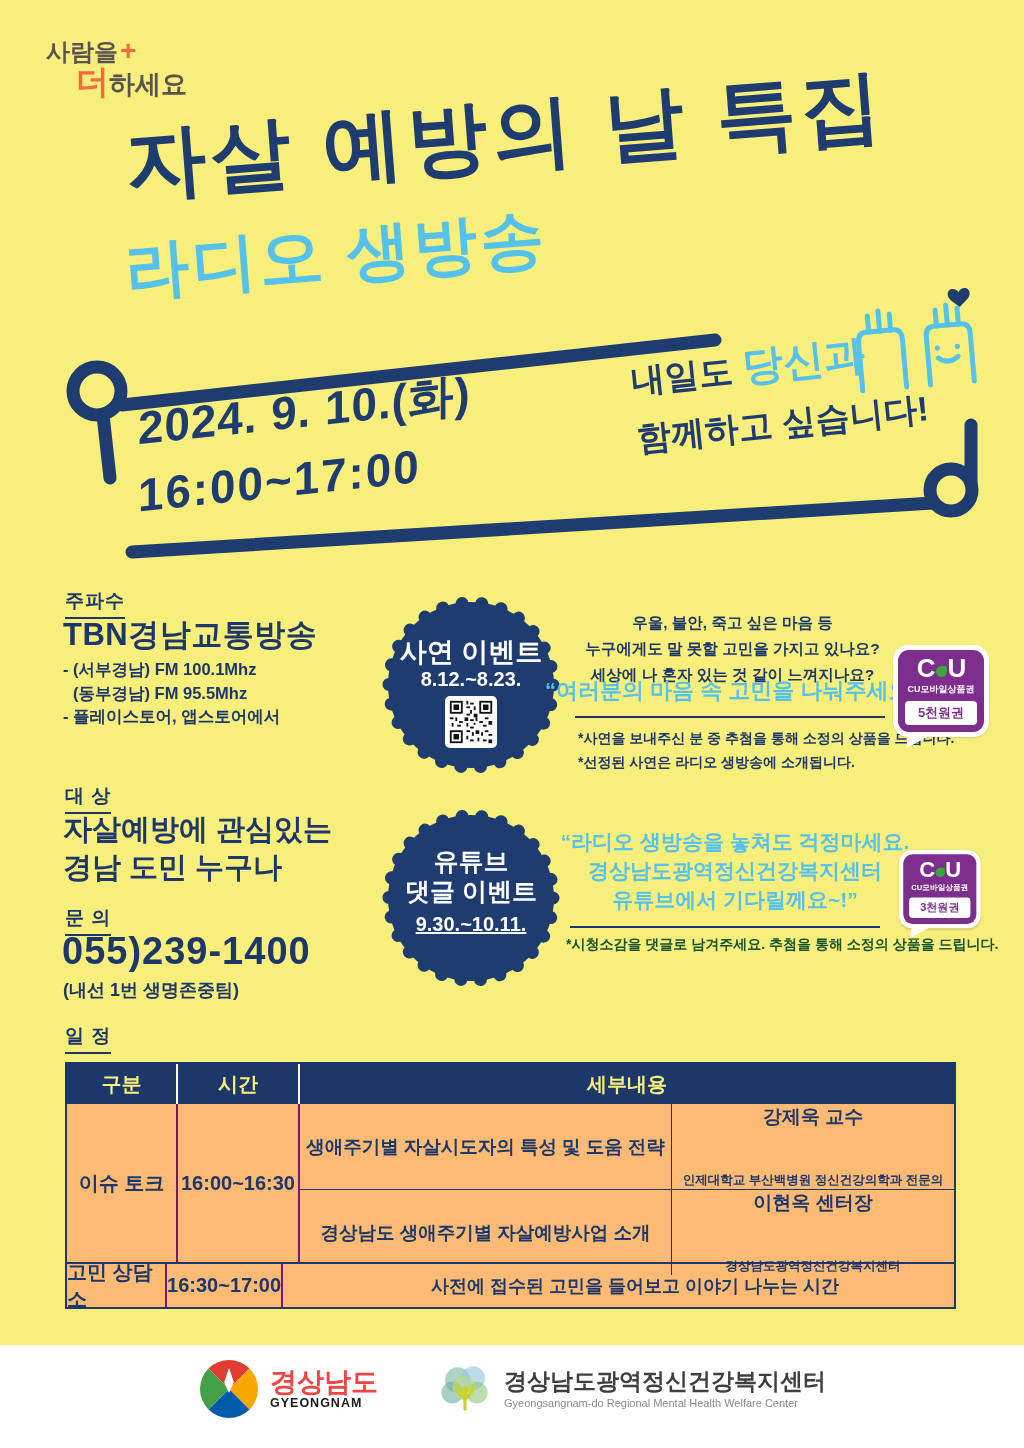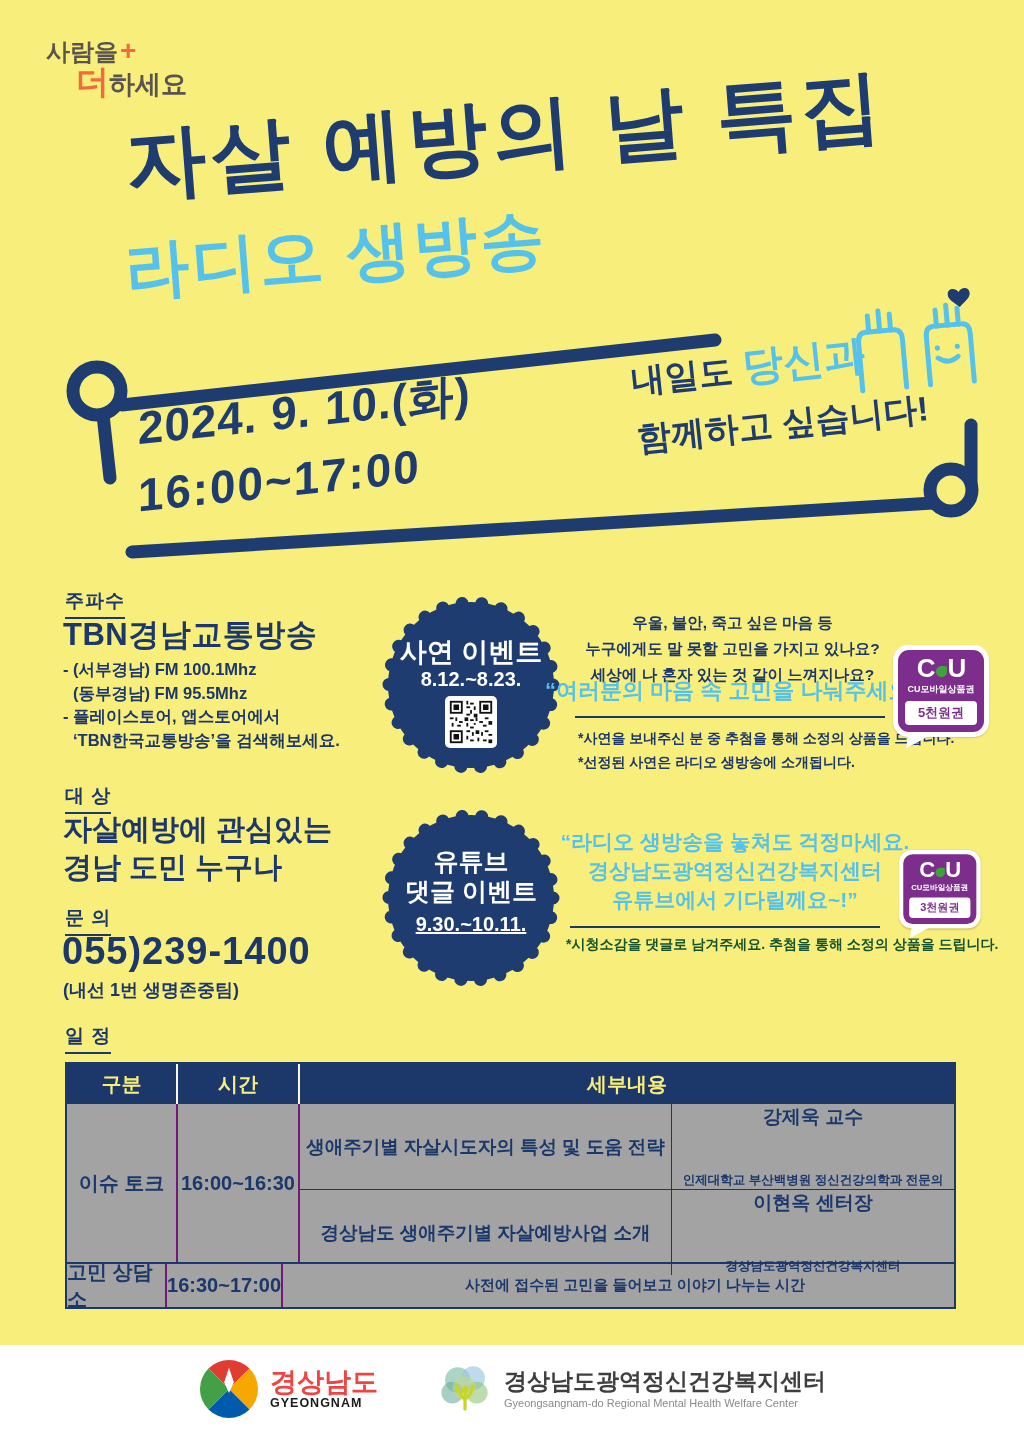--- a/index.html
+++ b/index.html
@@ -76,40 +76,40 @@
   .coupon-box { background:#7D2E8D; border-radius:11px; text-align:center; padding:5px 3px 7px; }
   .cu-logo { color:#ffffff; font-size:26px; font-weight:900; letter-spacing:-1px; line-height:26px; }
   .cu-leaf { display:inline-block; width:11px; height:11px; background:#3FA33C; border-radius:50% 2px 50% 50%; margin:0 1px; }
   .coupon-label { color:#ffffff; font-size:9px; font-weight:700; margin-top:2px; letter-spacing:0px; }
   .coupon-value { background:#ffffff; color:#7D2E8D; border-radius:4px; font-size:13px; font-weight:900; padding:3px 0; margin:5px 4px 0; }
   .coupon1 { left:893px; top:645px; }
   .coupon2 { left:899px; top:850px; transform:scale(0.85); transform-origin:top left; }
 
   
   .sched-label { left:65px; top:1023px; }
-  .table { left:65px; top:1062px; width:891px; border:2px solid #1C386B; background:#a3a3a3; color:#1C386B; }
+  .table { left:65px; top:1062px; width:891px; border:2px solid #1C386B; background:#fdba74; color:#1C386B; }
   .thead { display:flex; background:#1C386B; color:#F8EE7C; height:40px; }
   .th { display:flex; align-items:center; justify-content:center; font-size:20px; font-weight:800; }
   .c1 { width:111px; }
   .c2 { width:122px; }
   .c3 { width:654px; }
   .vb { border-right:2px solid #701a75; }
   .thead .vb { border-right:2px solid #FBF6D8; opacity:1; }
   .trow { display:flex; }
   .row1 { height:160px; border-bottom:2px solid #1C386B; }
   .row2 { height:43px; }
   .td { display:flex; align-items:center; justify-content:center; font-weight:900; font-size:20px; }
   .stack { display:flex; flex-direction:column; }
   .subrow { display:flex; flex:1; border-bottom:1.5px solid #1C386B; }
   .subrow:last-child { border-bottom:none; }
   .topic { width:372px; display:flex; align-items:center; justify-content:center; font-size:18.5px; font-weight:900; border-right:1.5px solid #1C386B; }
   .speaker { width:282px; display:flex; flex-direction:column; align-items:center; justify-content:center;gap:40px; }
   .sp-name { font-size:19px; font-weight:900; }
   .sp-aff { font-size:12.5px; font-weight:600; margin-top:2px; }
-  .desc { display:flex; align-items:center; justify-content:center; font-size:15px; font-weight:900; width:742px;padding-left:33px; }
+  .desc { display:flex; align-items:center; justify-content:center; font-size:18px; font-weight:900; width:742px;padding-left:33px; }
 
   
   .footer { left:0; top:1358px; width:1024px; display:flex; justify-content:center; align-items:center; gap:58px; }
   .org { display:flex; align-items:center; gap:10px; }
   .org1-name { font-size:27px; font-weight:900; color:#ef4444; line-height:1.05; }
   .org1-sub { font-size:12.5px; font-weight:800; color:#1A1A1A; letter-spacing:1px; }
   .org2-name { font-size:23px; font-weight:900; color:#3F3F3F; line-height:1.1; }
   .org2-sub { font-size:11px; font-weight:500; color:#8A8A8A; margin-top:2px; }
 </style>
 </head>
@@ -162,21 +162,20 @@
       <path d="M92 70 Q102 78 112 70"></path>
     </g>
   </svg>
 
   <div class="abs freq-label sec-label">주파수</div>
   <div class="abs freq-station">TBN경남교통방송</div>
   <div class="abs freq-lines">
     <div>- (서부경남) FM 100.1Mhz</div>
     <div class="indent">(동부경남) FM 95.5Mhz</div>
     <div>- 플레이스토어, 앱스토어에서</div>
-    <div class="indent">‘TBN한국교통방송’을 검색해보세요.</div>
   </div>
 
   <div class="abs badge badge-1">
     <svg class="stamp" width="194" height="194" viewBox="0 0 194 194">
       <circle cx="97" cy="97" r="82" fill="none" stroke="#1E3C6F" stroke-width="13" stroke-linecap="round" stroke-dasharray="0.01 19.82"></circle>
       <circle cx="97" cy="97" r="83" fill="#1E3C6F"></circle>
     </svg>
     <div class="btxt t1">사연 이벤트</div>
     <div class="btxt t2">8.12.~8.23.</div>
     <div class="qr-wrap">

